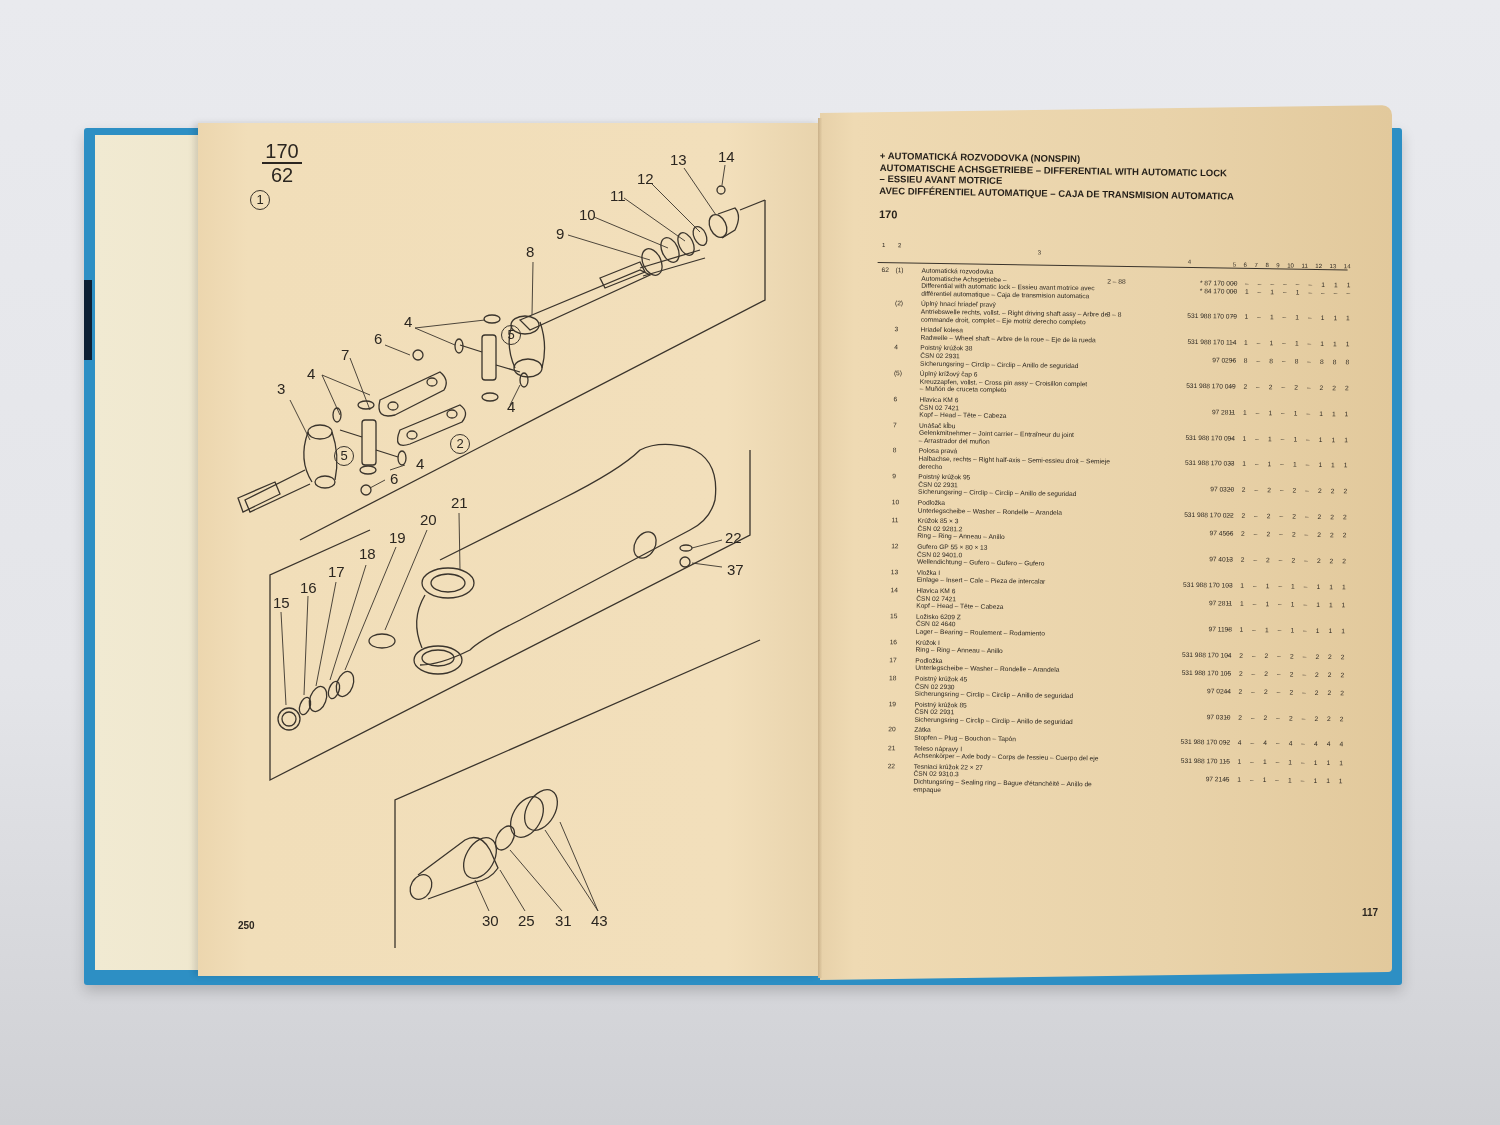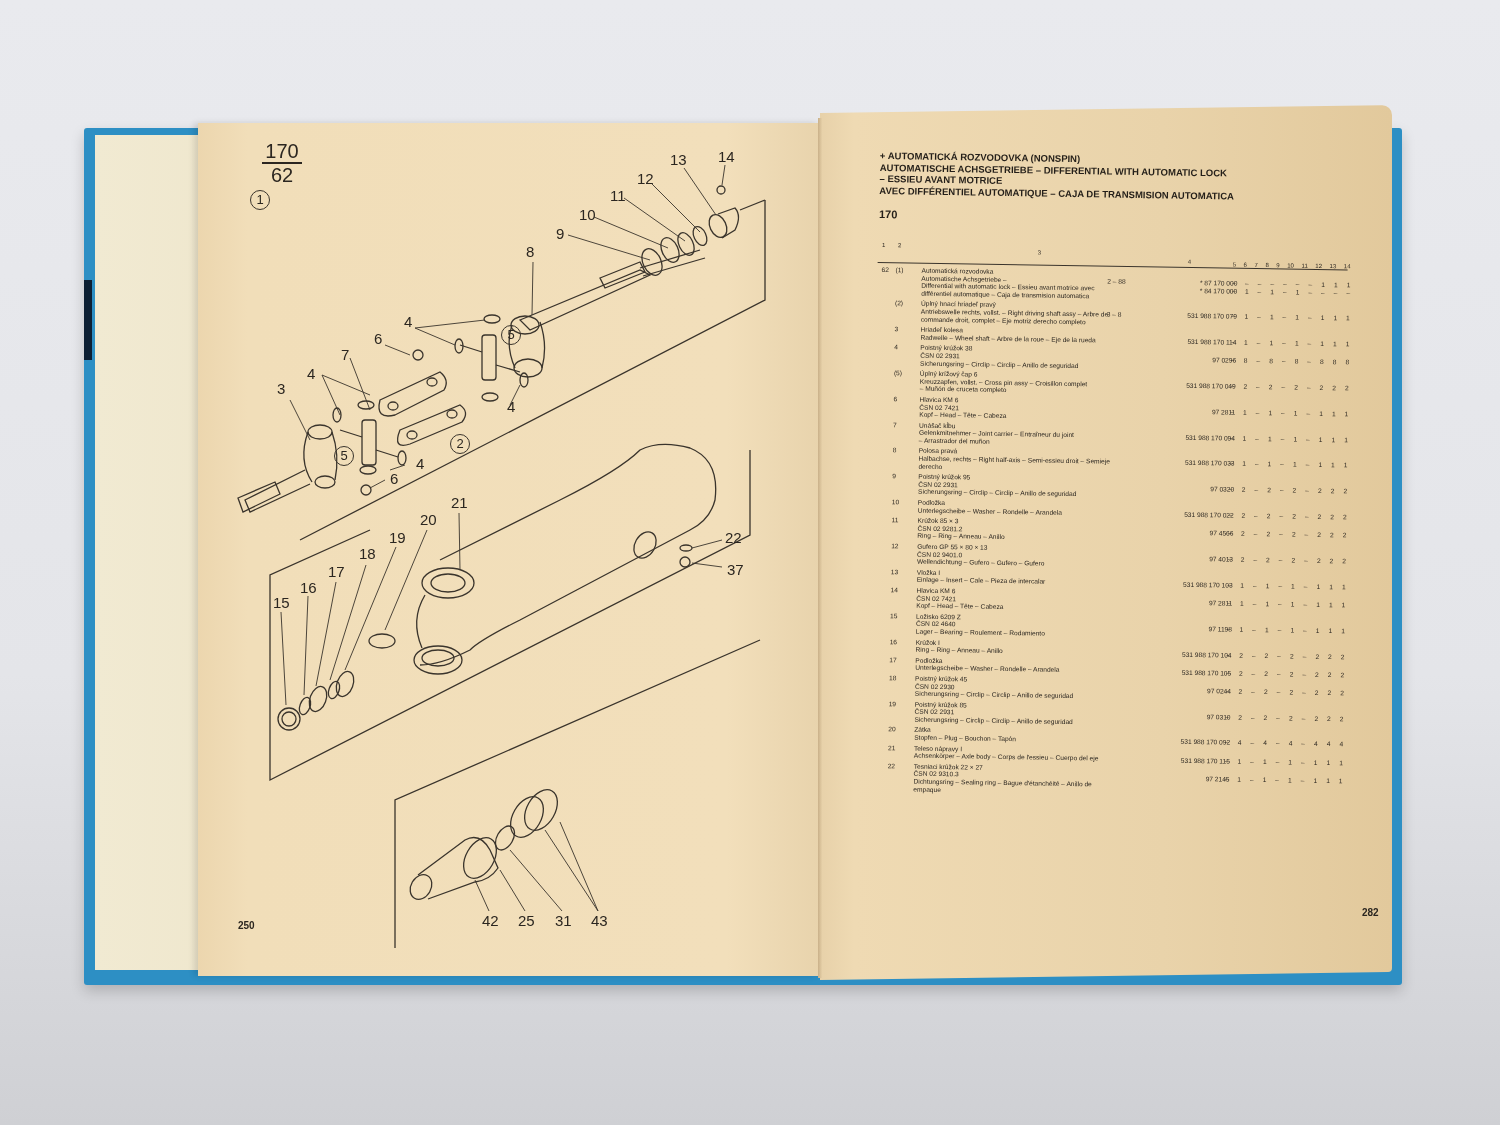--- a/index.html
+++ b/index.html
@@ -216,21 +216,21 @@
 <div class="callout" style="left:718px;top:148px;">14</div>
 <div class="callout" style="left:273px;top:594px;">15</div>
 <div class="callout" style="left:300px;top:579px;">16</div>
 <div class="callout" style="left:328px;top:563px;">17</div>
 <div class="callout" style="left:359px;top:545px;">18</div>
 <div class="callout" style="left:389px;top:529px;">19</div>
 <div class="callout" style="left:420px;top:511px;">20</div>
 <div class="callout" style="left:451px;top:494px;">21</div>
 <div class="callout" style="left:725px;top:529px;">22</div>
 <div class="callout" style="left:727px;top:561px;">37</div>
-<div class="callout" style="left:482px;top:912px;">42</div>
+<div class="callout" style="left:482px;top:912px;">30</div>
 <div class="callout" style="left:518px;top:912px;">25</div>
 <div class="callout" style="left:555px;top:912px;">31</div>
 <div class="callout" style="left:591px;top:912px;">43</div>
 
 <div class="pgnum" style="left:238px;top:920px;">250</div>
 
 <div class="page page-right"></div>
 <div class="gutter"></div>
 
 <div class="title-block">
@@ -728,13 +728,13 @@
         </div>
         <div class="c3" style="white-space: pre-line;">Tesniaci krúžok 22 × 27
 ČSN 02 9310.3
 Dichtungsring – Sealing ring – Bague d'étanchéité – Anillo de
 empaque</div>
       </div>
     </div>
   <div style="height:20px;"></div>
 </div>
 
-<div class="pgnum" style="left:1362px;top:907px;">282</div>
+<div class="pgnum" style="left:1362px;top:907px;">117</div>
 
 </body></html>

